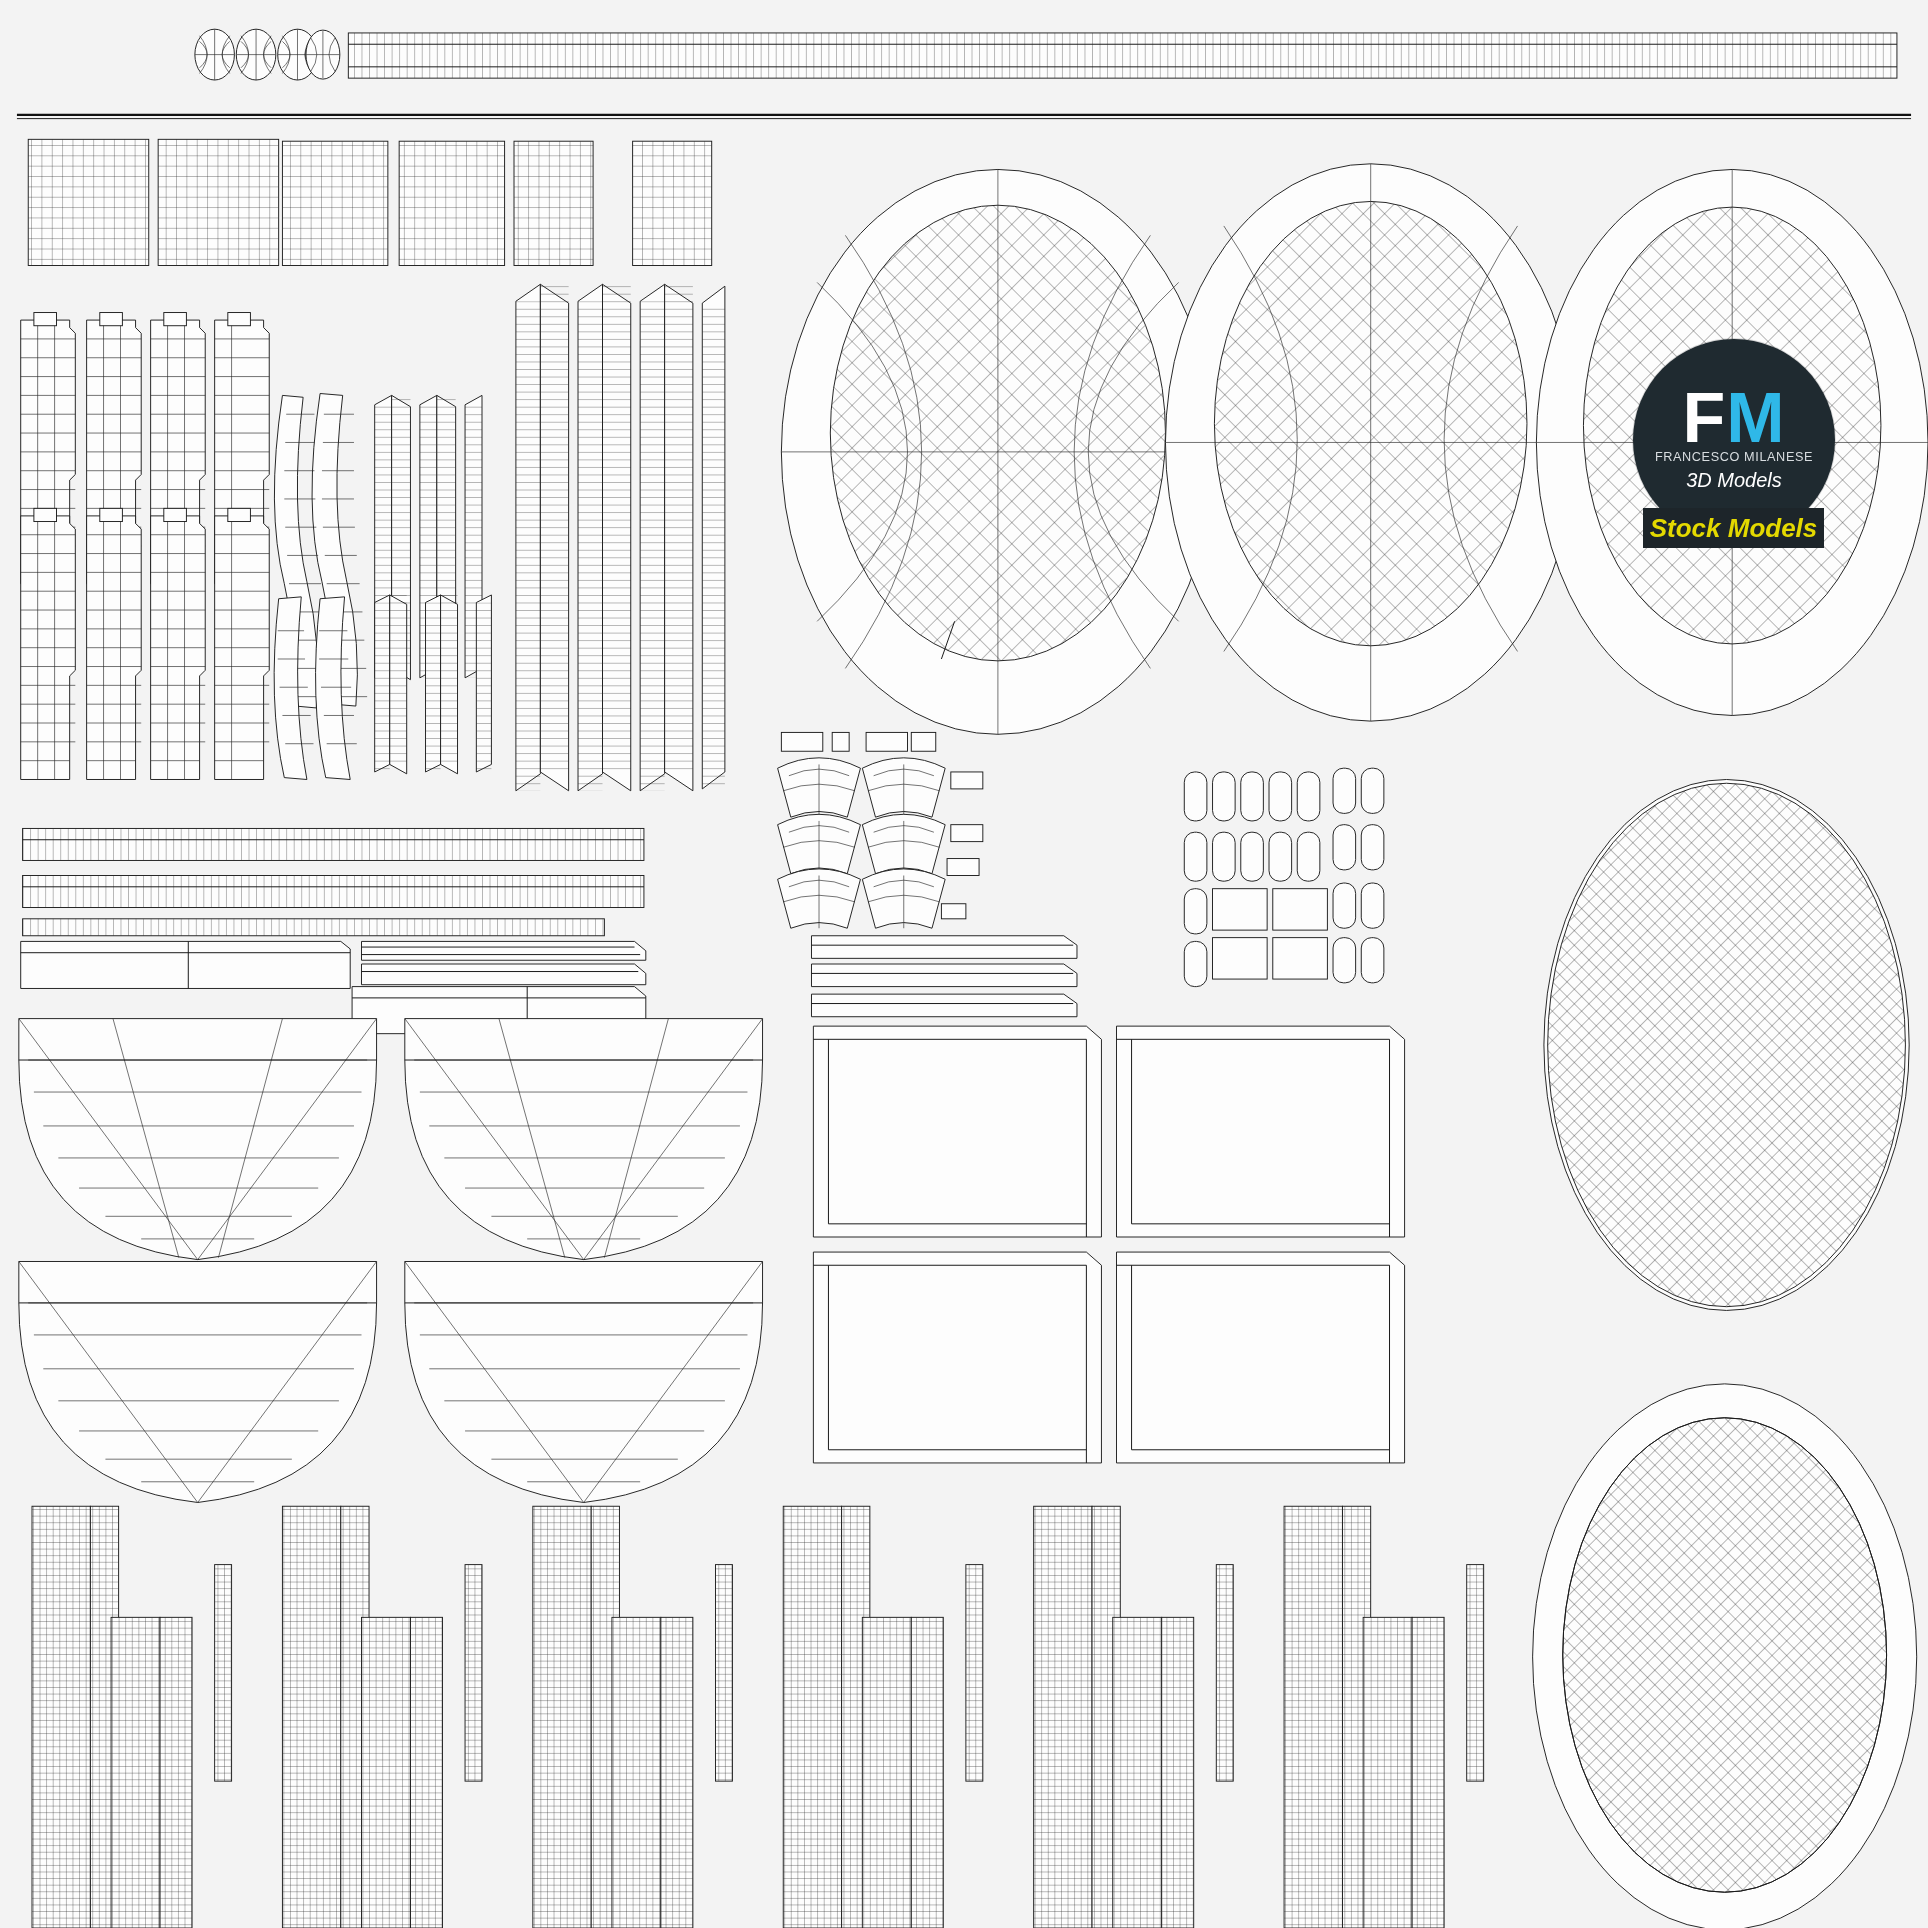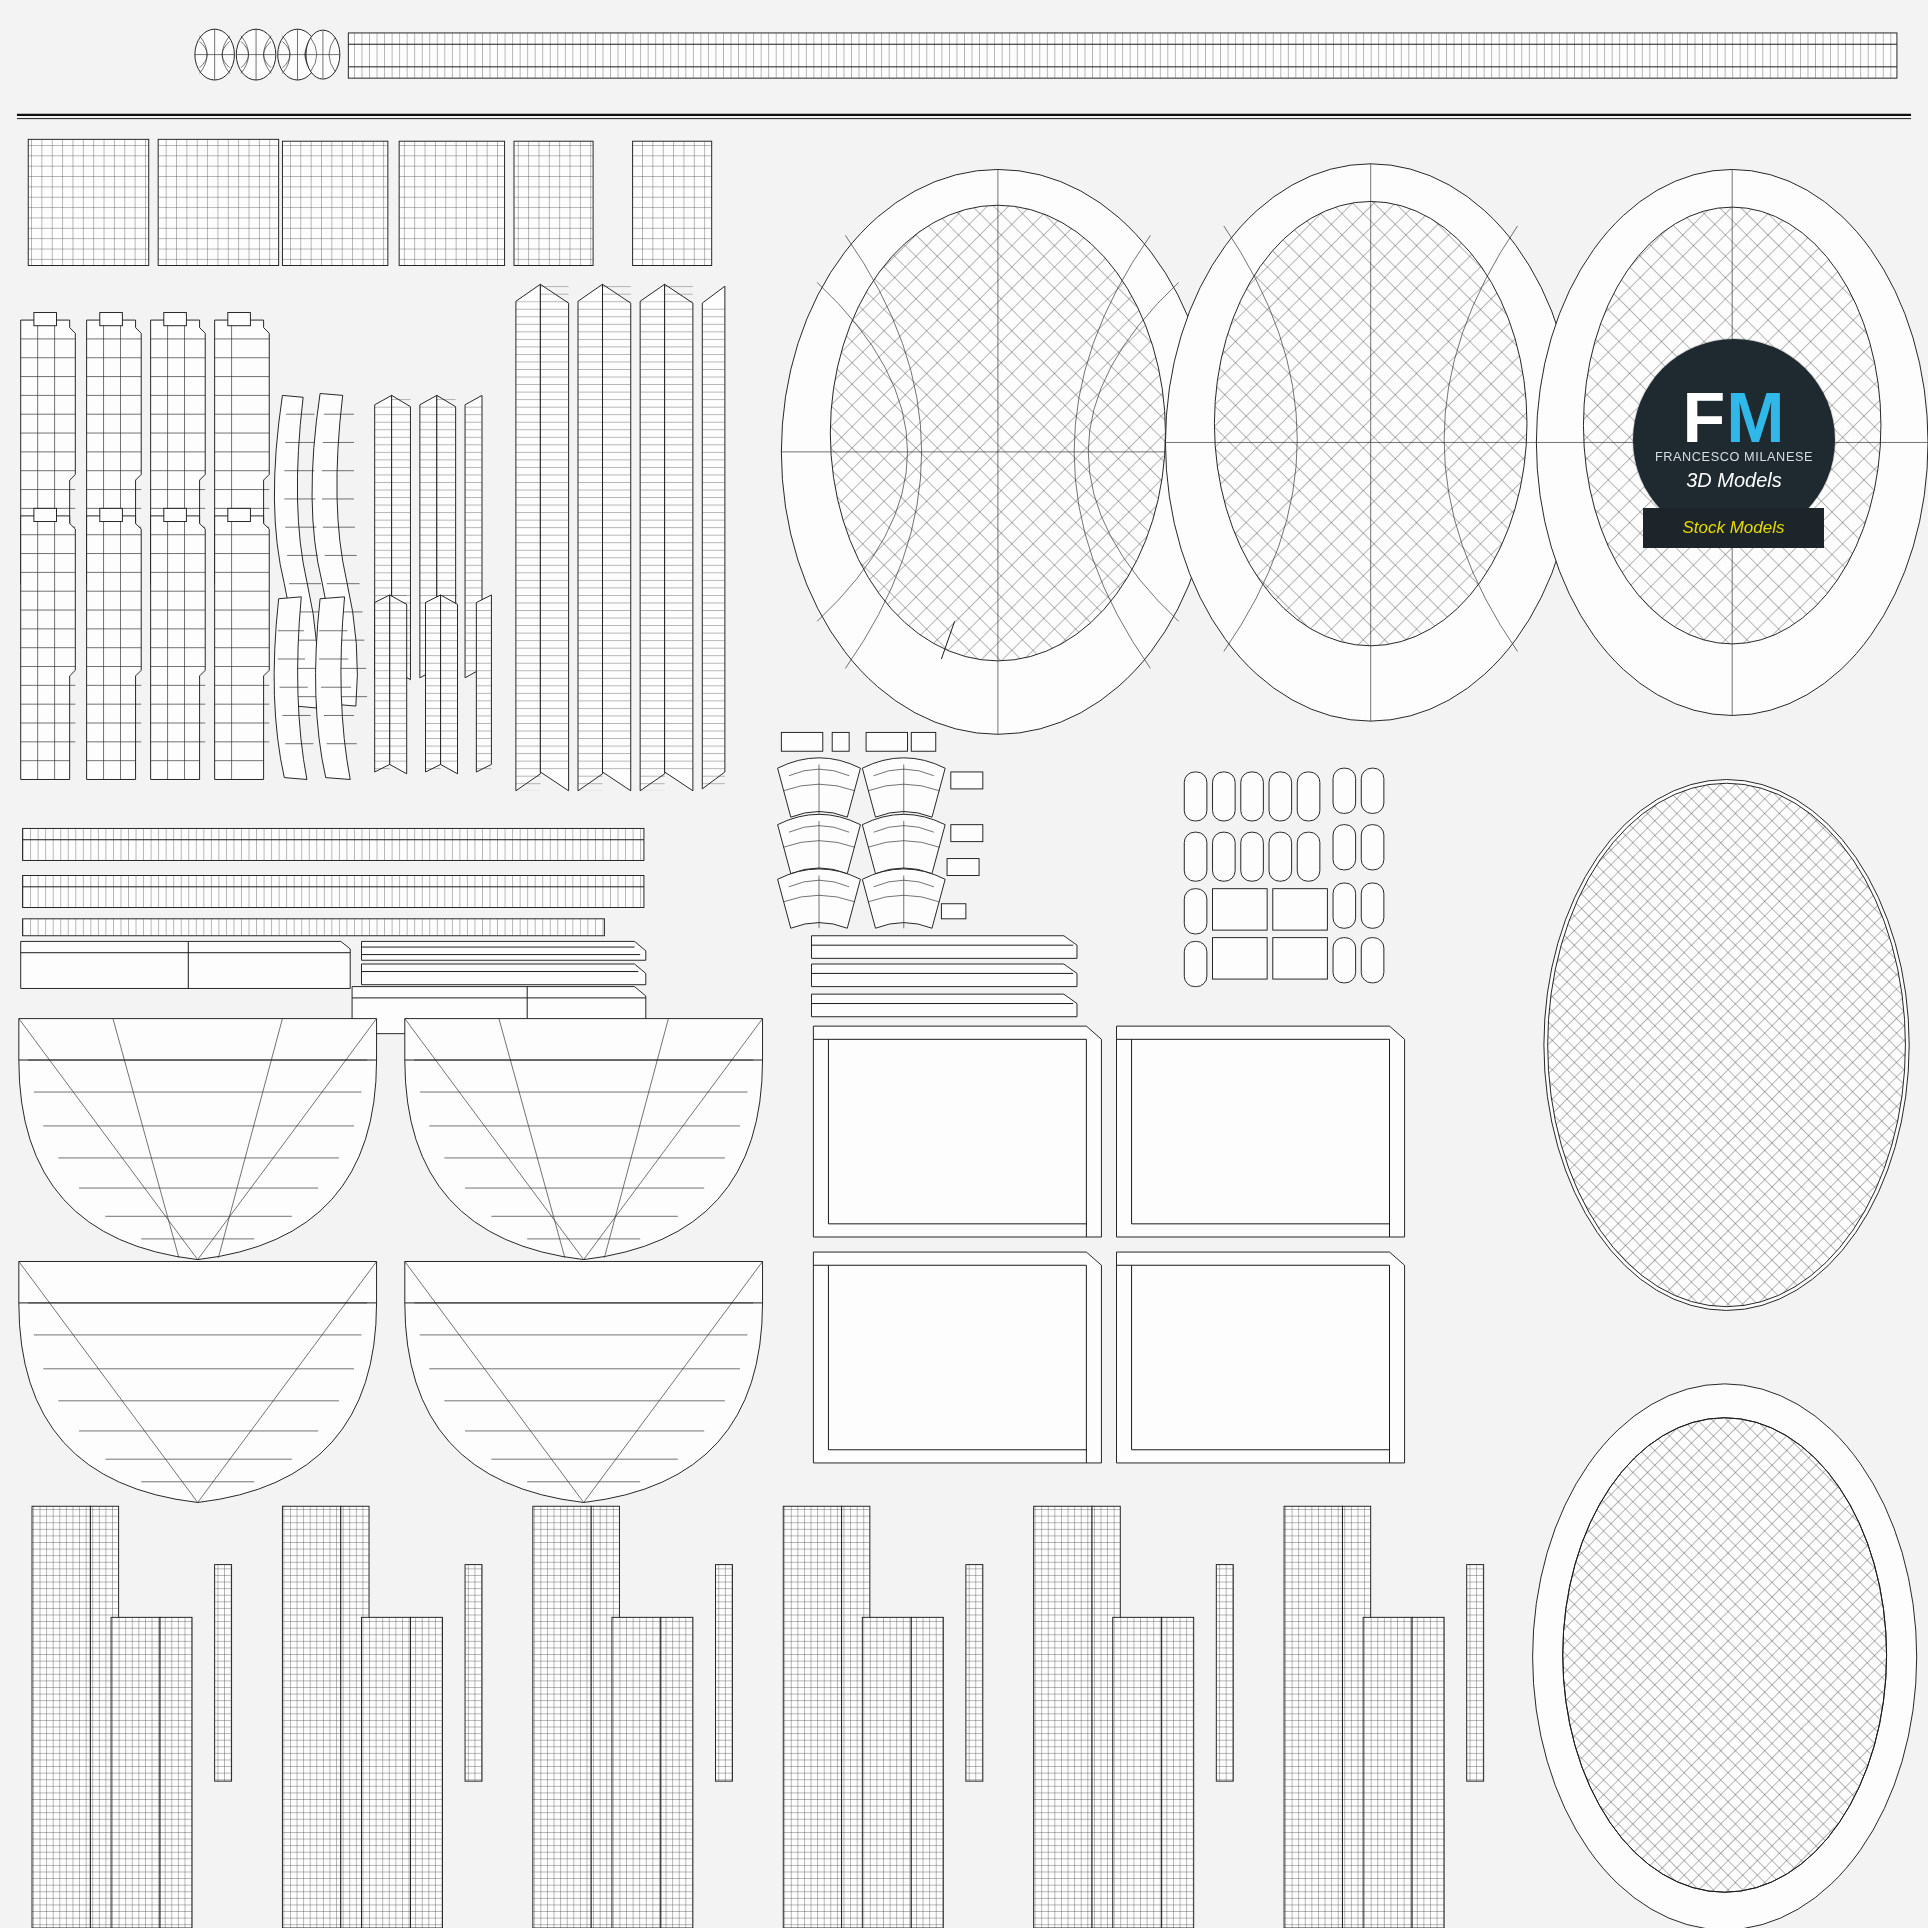--- a/index.html
+++ b/index.html
@@ -20,21 +20,21 @@
   }
   #logo .fm{font-size:70px;font-weight:bold;line-height:60px;letter-spacing:0.9px;}
   #logo .fm .f{color:#ffffff;}
   #logo .fm .m{color:#2fb8e8;}
   #logo .name{font-size:12.7px;letter-spacing:0.6px;color:#d8dde0;margin-top:1.9px;}
   #logo .sub{font-size:20px;font-style:italic;color:#ffffff;margin-top:5.6px;}
   #badge{
     position:absolute; left:1643px; top:508px; width:181px; height:40px;
     background:#1d252a; display:flex; align-items:center; justify-content:center;
   }
-  #badge span{color:#e4d900;font-size:17px;font-style:italic;font-weight:normal;}
+  #badge span{color:#e4d900;font-size:26px;font-style:italic;font-weight:bold;}
 </style>
 </head>
 <body>
 
 <div id="stage">
 
   <svg class="layer" viewBox="0 0 2048 2048">
     <defs>
 
       <pattern id="diag" width="16" height="16" patternUnits="userSpaceOnUse" patternTransform="rotate(45)">

